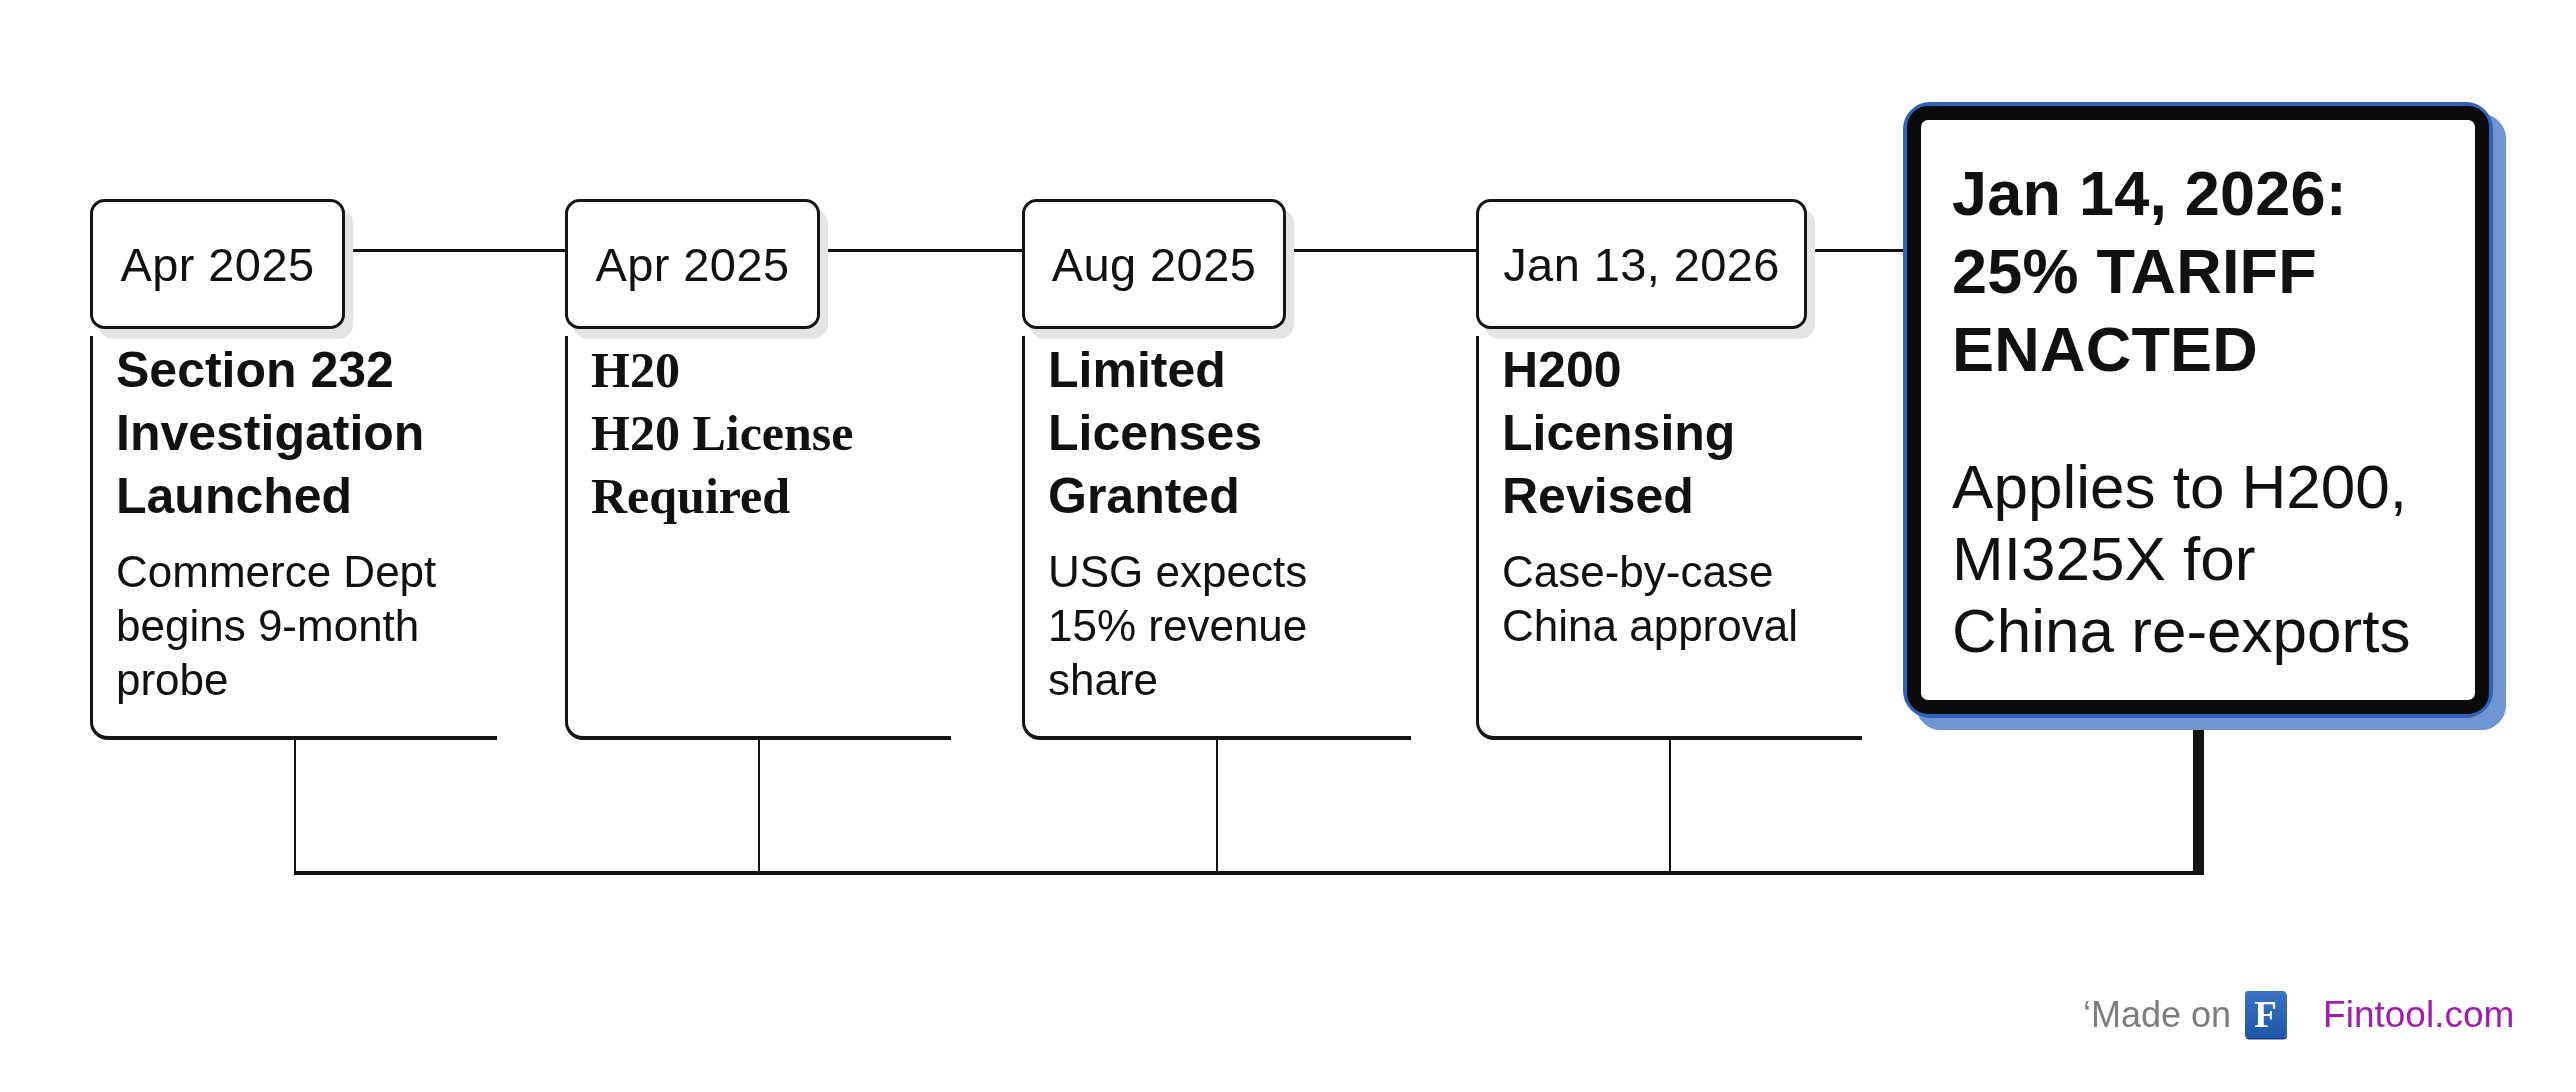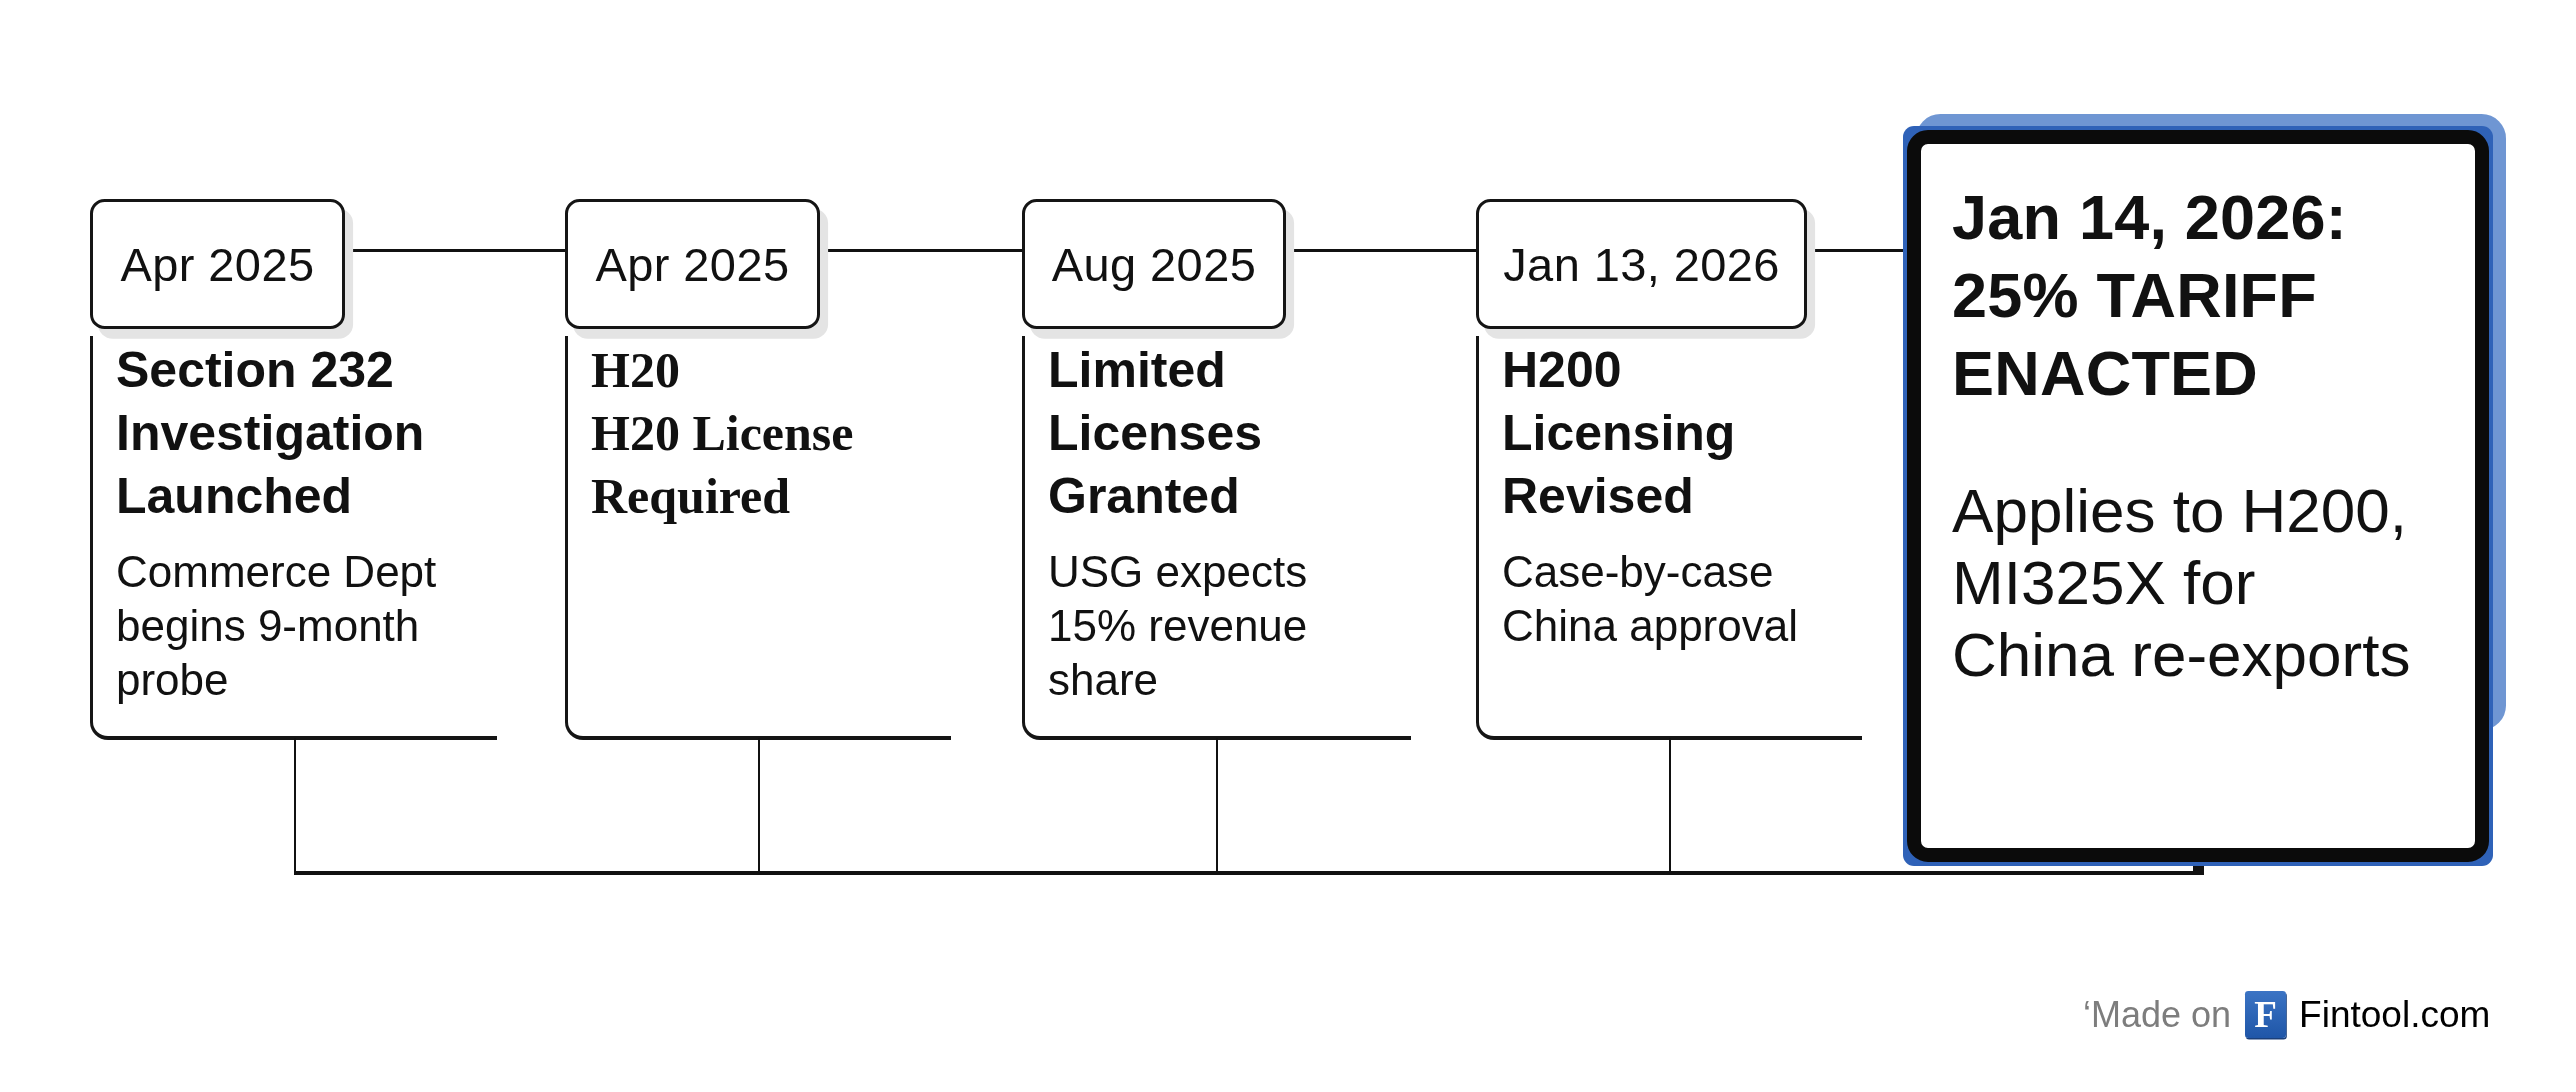--- a/index.html
+++ b/index.html
@@ -78,27 +78,26 @@
       width: 590px;
       height: 616px;
       border-radius: 24.4px;
       background: #6f96d3;
     }
     .highlight-box {
       position: absolute;
       left: 1903px;
       top: 102px;
       width: 590px;
-      height: 740px;
-      box-sizing: border-box;
-      border-radius: 11px;
+      height: 616px;
+      box-sizing: border-box;
+      border-radius: 27px;
       background: #2f62b8;
       padding: 4.1px;
       z-index: 3;
-      margin-top: 24px;
     }
     .highlight-inner {
       width: 100%;
       height: 100%;
       box-sizing: border-box;
       border: 14.6px solid #0b0b0b;
       border-radius: 21px;
       background: #ffffff;
       padding: 34px 24.4px 0 31px;
     }
@@ -140,21 +139,22 @@
       font-weight: bold;
       font-size: 37px;
       display: flex;
       align-items: center;
       justify-content: center;
       margin-right: 13px;
       box-shadow: 0.8px 1.6px 0 #1a3f7a;
     }
     .footer-brand {
       font-size: 37px;
-      color: #000000;
+      color: #a21caf;
+      margin-left: 24px;
     }
   </style>
 </head>
 <body>
 
 <div class="h-line" style="left:342px; top:249px; width:1569px;"></div>
 
 <div class="date-box" style="left:90px; width:255px;">
   <span>Apr 2025</span>
 </div>

